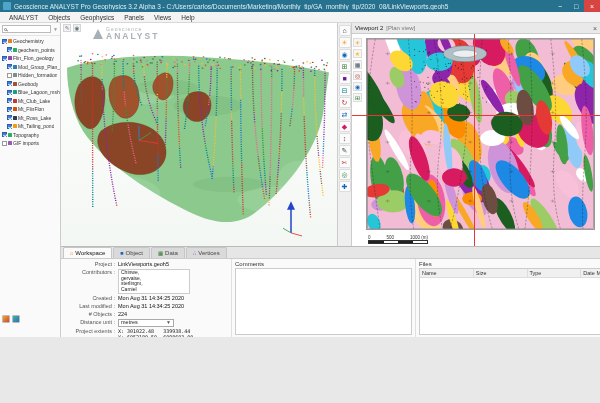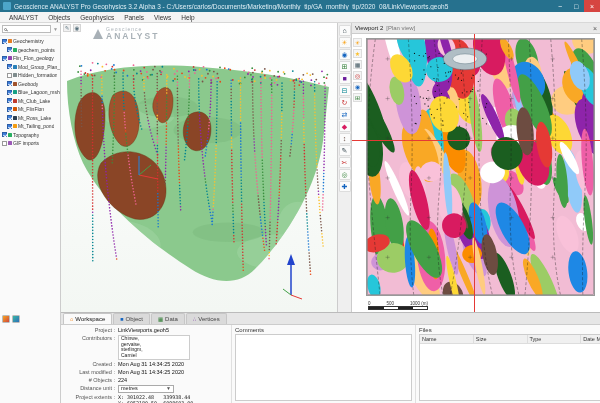--- a/index.html
+++ b/index.html
@@ -1,17 +1,17 @@
 <!DOCTYPE html>
 <html><head>
 <meta charset="utf-8">
 <style>
 *{margin:0;padding:0;box-sizing:border-box;font-family:"Liberation Sans","DejaVu Sans",sans-serif;}
 html,body{width:600px;height:403px;overflow:hidden;background:#e8e8e8;}
-.app{position:relative;width:600px;height:403px;background:#f0f0f0;font-size:7px;color:#222;overflow:hidden;}
+.app{position:relative;width:600px;height:337px;background:#f0f0f0;font-size:7px;color:#222;overflow:hidden;}
 
 
 .titlebar{position:absolute;top:0;left:0;right:0;height:12px;background:#26718e;color:#dfeef5;display:flex;align-items:center;font-size:6.5px;z-index:10;}
 .title-icon{width:8px;height:8px;margin:0 3px;background:#4da6c9;border-radius:1px;flex:none;}
 .title-text{flex:1;white-space:nowrap;overflow:hidden;}
 .win-btn{width:16px;height:12px;display:flex;align-items:center;justify-content:center;font-size:7px;color:#fff;flex:none;}
 .win-close{background:#d64541;}
 
 
 .menubar{position:absolute;top:12px;left:0;right:0;height:11px;background:#f4f4f4;border-bottom:1px solid #d8d8d8;display:flex;align-items:center;padding-left:4px;z-index:9;}

